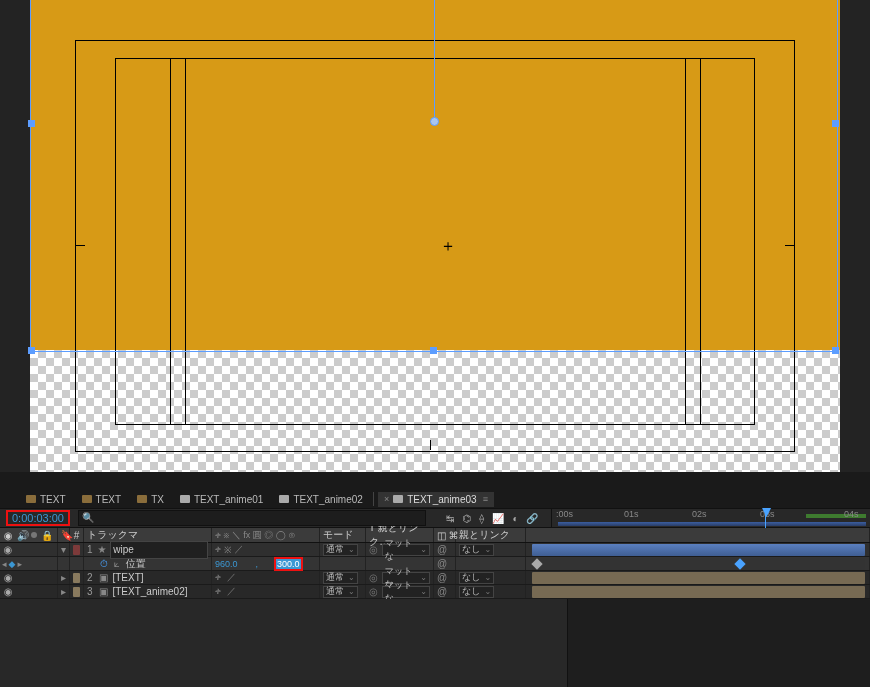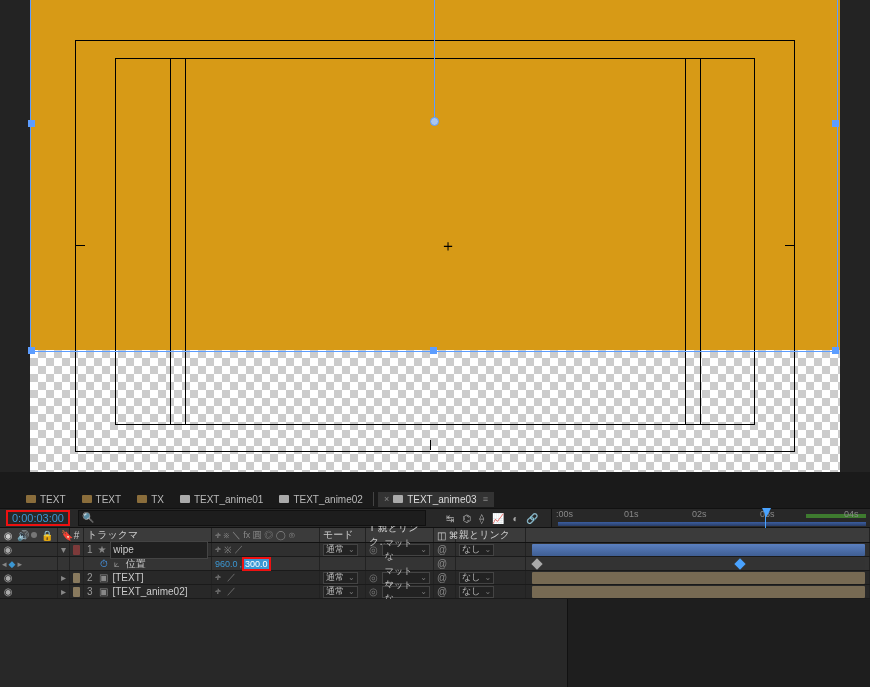--- a/index.html
+++ b/index.html
@@ -309,21 +309,21 @@
       <span class="dia">◆</span>
       <span>▸</span>
     </div>
     <div class="c-tag"></div>
     <div class="c-idx"></div>
     <div class="c-name" style="gap:6px;padding-left:16px">
       <span class="stopwatch">⏱</span>
       <span style="color:#888">⟀</span>
       <span>位置</span>
     </div>
-    <div class="c-switch" style="gap:2px">
+    <div class="c-switch" style="gap:18px">
       <span class="prop-val">960.0</span>
         <span style="color:#3b97d3">,</span>
       <span class="prop-val boxed">300.0</span>
     </div>
     <div class="c-mode"></div>
     <div class="c-trk"></div>
     <div class="c-mat">
         <span class="linkicon">@</span>
       </div>
     <div class="c-par"></div>

